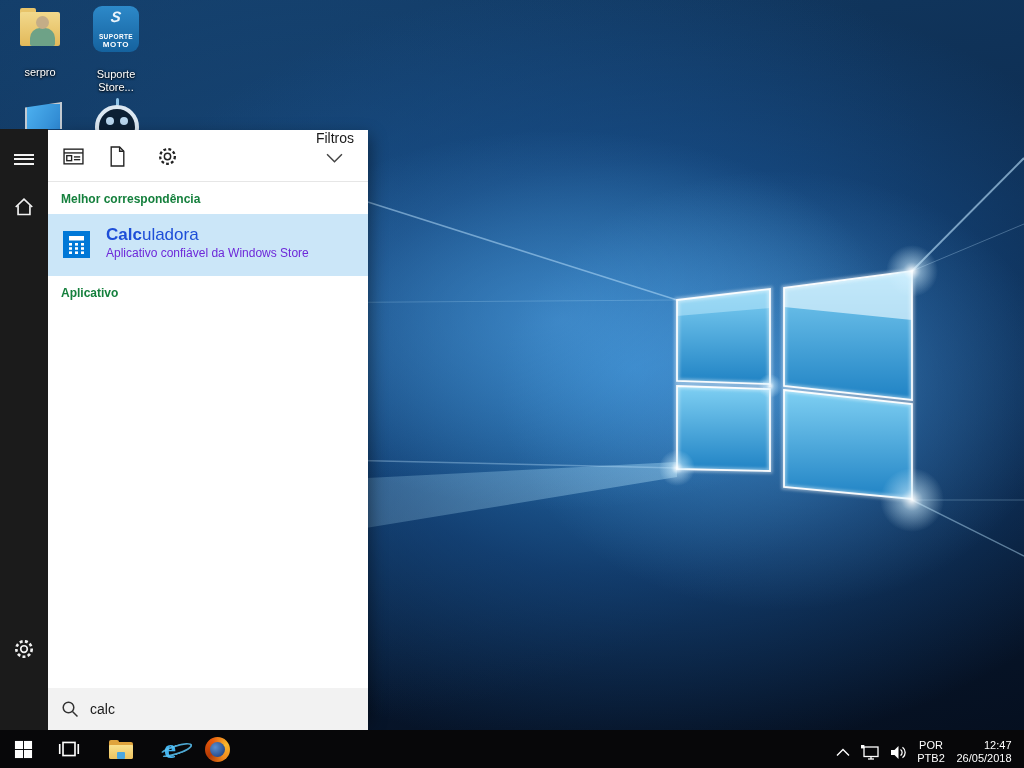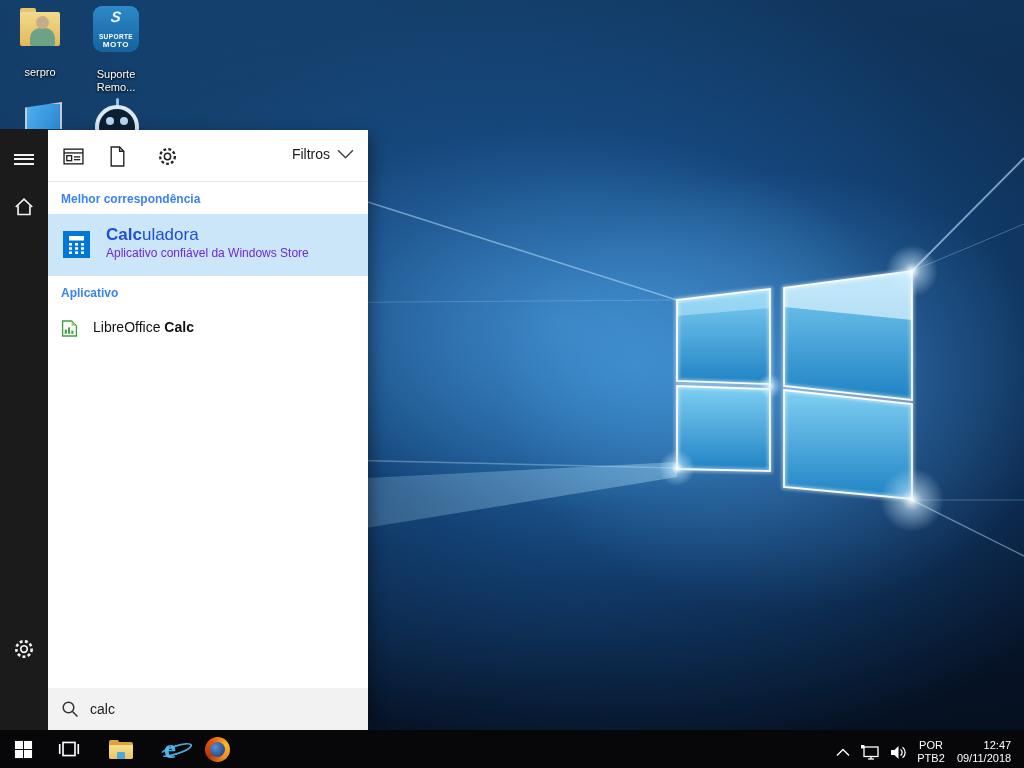--- a/index.html
+++ b/index.html
@@ -63,24 +63,24 @@
   .hamburger div { width:20px; height:2px; background:#f2f2f2; margin:2.5px 0; }
 
   .panel { position:absolute; left:48px; top:130px; width:320px; height:600px;
            background:#fff; z-index:5; box-shadow:8px 0 16px -6px rgba(0,0,0,.45); }
   .topbar { position:absolute; left:0; top:0; width:100%; height:52px;
             border-bottom:1px solid #e6e6e6; }
   .top-btn { position:absolute; top:0; width:44px; height:52px; display:flex;
              align-items:center; justify-content:center; cursor:pointer; color:#222; }
   .top-btn.b1 { left:3px; } .top-btn.b2 { left:47px; } .top-btn.b3 { left:97px; }
   .filters-btn { position:absolute; right:8px; top:0; height:48px; display:flex;
-                 align-items:center; gap:7px; padding:0 6px; cursor:pointer; }
+                 align-items:center; gap:7px; padding:0 6px; cursor:pointer;flex-direction:column; }
   .filters-btn span { font-size:14px; color:#1a1a1a; }
 
-  .sec-header { position:absolute; left:13px; font-size:12px; font-weight:bold; color:#3b82f6; }
+  .sec-header { position:absolute; left:13px; font-size:12px; font-weight:bold; color:#15803d; }
   .sec-header.h1 { top:62px; }
   .sec-header.h2 { top:156px; }
 
   .best-row { position:absolute; left:0; top:84px; width:100%; height:62px;
               background:#cbe6f8; cursor:pointer; }
   .best-ico { position:absolute; left:15px; top:17px; width:27px; height:27px; background:#0078d7; }
   .best-title { position:absolute; left:58px; top:11px; font-size:17px; color:#1d4ed8; }
   .best-title .b { font-weight:bold; }
   .best-sub { position:absolute; left:58px; top:32px; font-size:12px; color:#6d28d9; }
 
@@ -215,21 +215,21 @@
   </div>
 
   <div class="desk-icon icon-suporte">
     <div class="suporte-badge">
       <div class="suporte-s">S</div>
       <div class="suporte-t1">SUPORTE</div>
       <div class="suporte-t2">MOTO</div>
     </div>
     <div class="lbl">
       <span>Suporte</span><br>
-      <span>Remo...</span>
+      <span>Store...</span>
     </div>
   </div>
 
   <div class="partial-monitor"></div>
   <div class="partial-robot">
     <div class="robot-ant"></div>
     <div class="robot-head"></div>
     <div class="robot-eye l"></div>
       <div class="robot-eye r"></div>
   </div>
@@ -306,30 +306,20 @@
             <rect x="12" y="20.4" width="3" height="2.6"></rect>
             <rect x="18" y="20.4" width="3" height="2.6"></rect>
         </g>
       </svg>
       <div class="best-title"><span class="b">Calc</span><span>uladora</span></div>
       <div class="best-sub">Aplicativo confiável da Windows Store</div>
     </div>
 
     <div class="sec-header h2">Aplicativo</div>
 
-    <div class="app-row">
-      <svg class="app-ico" width="17" height="17" viewBox="0 0 16 16">
-        <path d="M1.5,1 H10 L14.5,5.5 V15 H1.5 Z" fill="#fff" stroke="#43a047" stroke-width="1.3"></path>
-        <path d="M10,1 L14.5,5.5 H10 Z" fill="#9ccc65"></path>
-        <rect x="3.5" y="9" width="2" height="4" fill="#43a047"></rect>
-        <rect x="6.6" y="7" width="2" height="6" fill="#43a047"></rect>
-        <rect x="9.7" y="10" width="2" height="3" fill="#43a047"></rect>
-      </svg>
-      <div class="app-title"><span>LibreOffice </span><span class="b">Calc</span></div>
-    </div>
 
     <div class="search-row">
       <svg width="18" height="18" viewBox="0 0 18 18" fill="none" stroke="#333" stroke-width="1.5">
         <circle cx="7.5" cy="7.5" r="5.3"></circle>
           <line x1="11.5" y1="11.5" x2="16.5" y2="16.5"></line>
       </svg>
       <input class="search-input" type="text" value="calc" style="">
     </div>
   </div>
 
@@ -391,19 +381,19 @@
       </div>
       <div class="tray-btn tray-lang">
         <div>
           <div>POR</div>
           <div>PTB2</div>
         </div>
       </div>
       <div class="tray-btn tray-clock">
         <div>
           <div>12:47</div>
-          <div>09/11/2018</div>
+          <div>26/05/2018</div>
         </div>
       </div>
     </div>
   </div>
 
 </div>
 
 </body></html>

